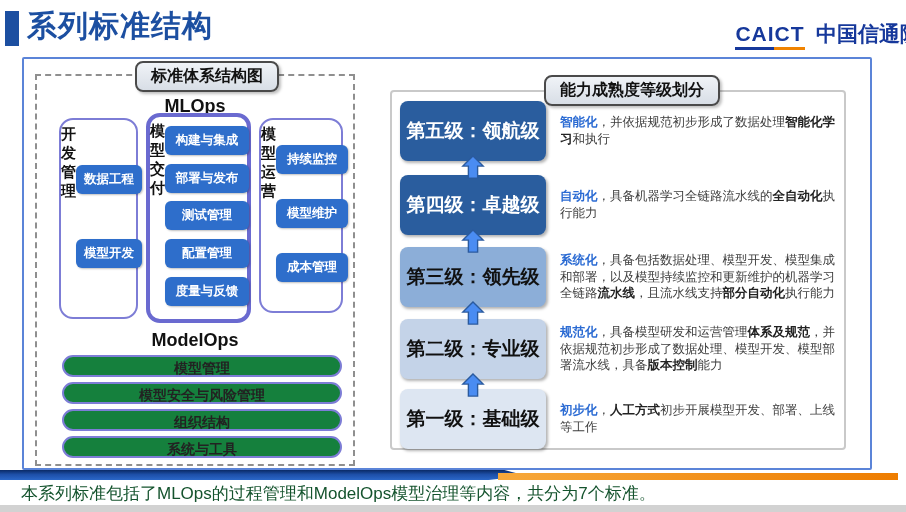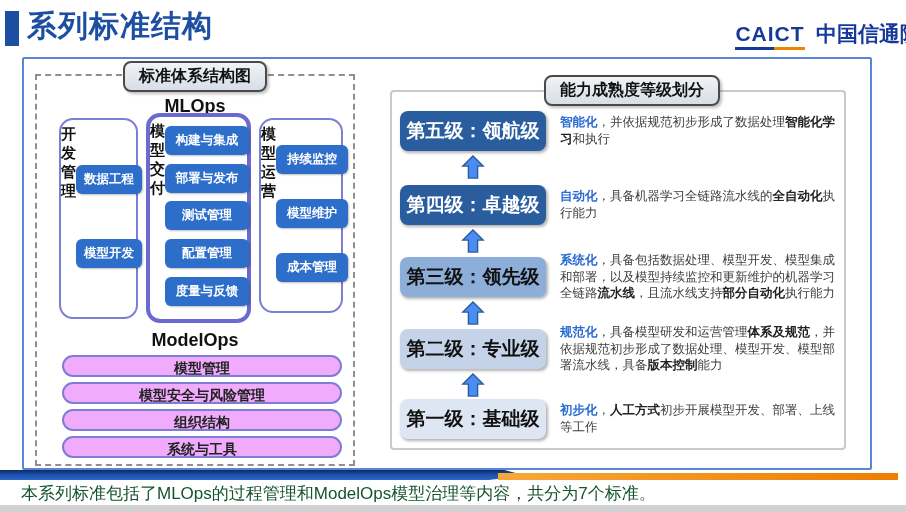--- a/index.html
+++ b/index.html
@@ -15,45 +15,45 @@
   .logo-org{display:inline-block;font-weight:bold;color:#16389b;font-size:21px;margin-left:7px;}
 
   
   .main-box{position:absolute;left:22px;top:57px;width:850px;height:413px;border:2px solid #5b84d8;border-radius:2px;background:#fff;box-sizing:border-box;}
 
   
   .left-panel{position:absolute;left:35px;top:74px;width:320px;height:392px;border:2px dashed #8f8f8f;box-sizing:border-box;}
   .tag-label{position:absolute;left:50%;transform:translateX(-50%);background:linear-gradient(180deg,#f0f3f7,#d8dee6);
     border:2px solid #4a4a4a;border-radius:8px;padding:3px 14px;font-size:16px;font-weight:bold;color:#111;
     white-space:nowrap;box-shadow:2px 2px 3px rgba(0,0,0,.25);z-index:5;}
-  .left-panel .tag-label{top:-15px;}
+  .left-panel .tag-label{top:-15px;margin-left:12px;}
   .mlops-title{position:absolute;top:20px;left:0;width:100%;text-align:center;font-size:18px;font-weight:bold;color:#111;}
 
   .col{position:absolute;border-radius:14px;background:#fff;box-sizing:border-box;display:flex;}
   .col-1{left:22px;top:42px;width:79px;height:201px;border:2px solid #7d7dd6;}
   .col-2{left:109px;top:37px;width:105px;height:210px;border:4px solid #6a6ad0;}
   .col-3{left:222px;top:42px;width:84px;height:195px;border:2px solid #7d7dd6;}
   .col-title{text-align:center;font-size:15px;font-weight:bold;color:#111;padding-top:5px;}
   .col-items{flex:1;display:flex;flex-direction:column;justify-content:space-evenly;align-items:center;padding-bottom:4px;}
   .chip{background:#2e6ecb;color:#fff;font-size:12.5px;font-weight:bold;text-align:center;border-radius:6px;
     padding:6px 3px;box-shadow:1px 1px 2px rgba(0,0,0,.25);}
   .col-1 .chip{width:60px;}
   .col-2 .chip{width:84px;box-sizing:border-box;}
   .col-3 .chip{width:66px;}
 
   .modelops-title{position:absolute;top:254px;left:0;width:100%;text-align:center;font-size:18px;font-weight:bold;color:#111;}
   .modelops-items{position:absolute;top:279px;left:25px;width:280px;display:flex;flex-direction:column;gap:5px;}
-  .mo-bar{height:22px;line-height:22px;border:2px solid #7d7dd6;border-radius:11px;background:#f0abfc;
+  .mo-bar{height:22px;line-height:22px;border:2px solid #7d7dd6;border-radius:11px;background:#15803d;
     text-align:center;font-size:14px;font-weight:bold;color:#222;box-sizing:border-box;}
 
   
   .right-panel{position:absolute;left:390px;top:90px;width:456px;height:360px;border:2px solid #c9c9c9;border-radius:4px;background:#fff;box-sizing:border-box;}
   .right-panel .tag-label{top:-17px;margin-left:14px;}
   .level-row{position:absolute;left:8px;right:4px;display:flex;align-items:center;}
-  .level-btn{flex:0 0 146px;height:40px;border-radius:8px;display:flex;align-items:center;justify-content:center;
+  .level-btn{flex:0 0 146px;height:60px;border-radius:8px;display:flex;align-items:center;justify-content:center;
     font-size:19px;font-weight:bold;box-shadow:1.5px 2px 3px rgba(0,0,0,.3);}
   .lv-dark{background:#2a5d9e;color:#ffffff;}
   .lv-mid{background:#8caed8;color:#111;}
   .lv-light{background:#c4d3e8;color:#111;}
   .lv-lighter{background:#dde6f2;color:#111;}
   .level-desc{margin-left:14px;width:288px;font-size:12.5px;line-height:1.34;color:#3d3d3d;}
   .seg-lead{color:#2b6bd3;font-weight:bold;}
   .seg-bold{font-weight:bold;color:#222;}
   .row-l5{top:16px;height:46px;}
   .row-l4{top:90px;height:46px;}

